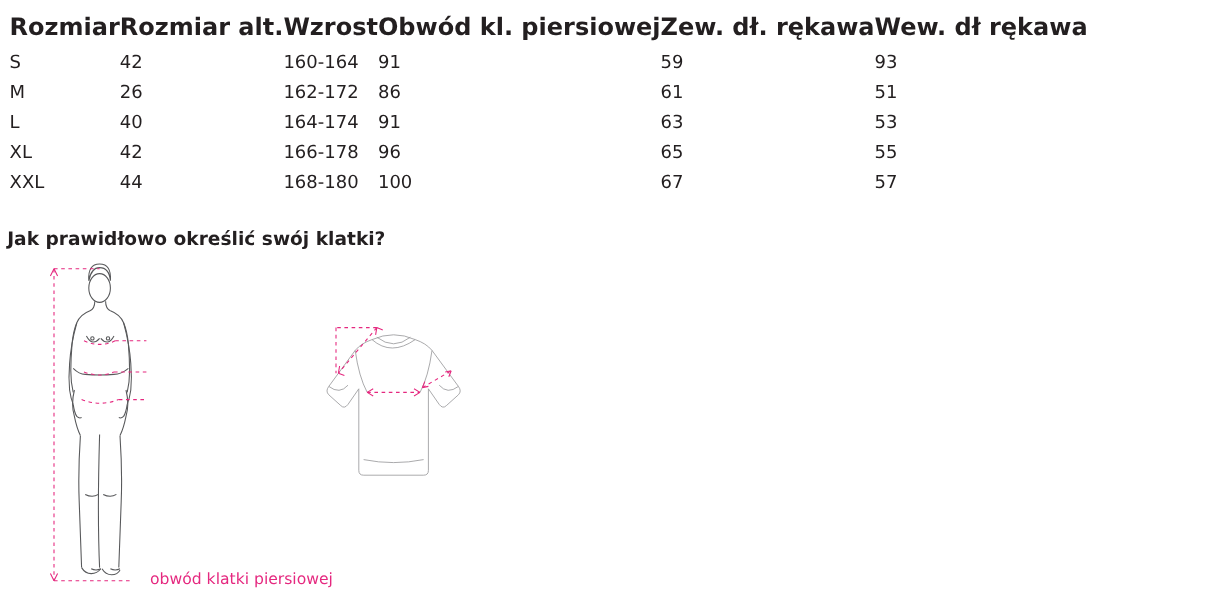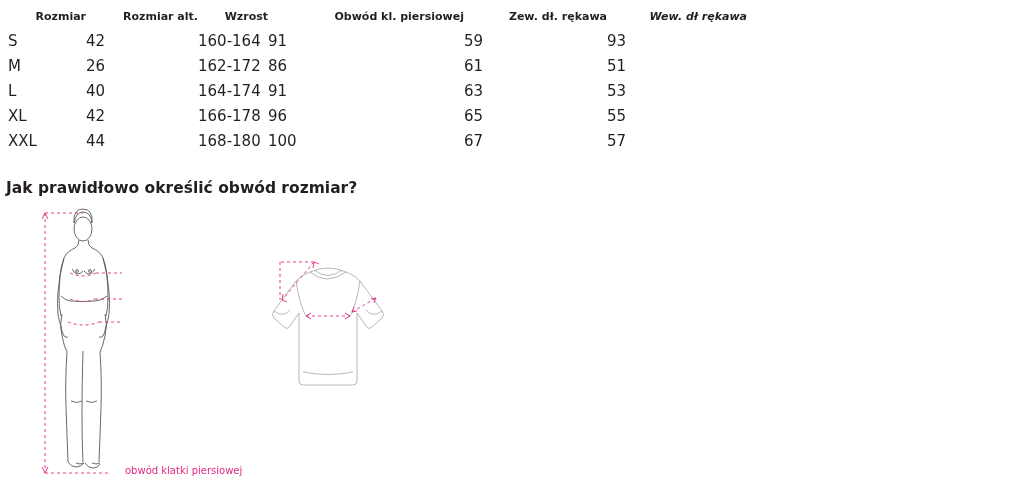--- a/index.html
+++ b/index.html
@@ -20,57 +20,57 @@
     width: 1024px;
     height: 492px;
   }
   
   table.size-table {
     border-collapse: collapse;
     margin: 10px 0 0 8px;
     font-size: 15px;
   }
   table.size-table th {
-    text-align: right;
+    text-align: left;
     font-weight: bold;
-    font-size: 11px;
+    font-size: 20px;
     padding: 0 0 6px 0;
     white-space: nowrap;
   }
   table.size-table td {
     text-align: left;
     padding: 3px 0 4px 0;
     white-space: nowrap;
     font-size: 15px;
   }
   
   .col-size    { width: 78px; }
   .col-alt     { width: 112px; }
   .col-height  { width: 70px; }
   .col-chest   { width: 196px; }
   .col-outer   { width: 143px; }
-  .col-inner   { width: 140px; font-style: italic; }
+  .col-inner   { width: 140px; }
 
   
   .question {
     margin: 25px 0 0 6px;
     font-size: 15.5px;
     font-weight: bold;
     color: #231f20;
   }
   
   .figures {
     position: relative;
     margin-top: 12px;
     height: 270px;
   }
   .fig-label {
     position: absolute;
     color: #e5287f;
-    font-size: 10px;
+    font-size: 13px;
     line-height: 1.25;
     font-family: "DejaVu Sans", sans-serif;
     white-space: nowrap;
   }
   svg { display: block; }
   .outline { fill: none; stroke: #58595b; stroke-width: 0.9; }
   .outline-light { fill: none; stroke: #9a9a9c; stroke-width: 0.7; }
   .pink { stroke: #e5287f; stroke-width: 0.9; fill: none; }
   .pink-dash { stroke: #e5287f; stroke-width: 0.9; fill: none; stroke-dasharray: 3 3; }
 </style>
@@ -127,21 +127,21 @@
         <td>XXL</td>
         <td>44</td>
         <td>168-180</td>
         <td>100</td>
         <td>67</td>
         <td>57</td>
       </tr>
     </tbody>
   </table>
 
-  <div class="question">Jak prawidłowo określić obwód rozmiar?</div>
+  <div class="question">Jak prawidłowo określić swój klatki?</div>
 
   <div class="figures">
 
     <svg width="230" height="280" viewBox="0 0 230 280" style="position:absolute; left:0; top:-8px;">
 
       <g class="outline">
         <ellipse cx="83" cy="28" rx="9" ry="12"></ellipse>
         <path d="M74 22 q2 -11 9 -11 q8 0 9 11 q1 -14 -9 -14 q-10 0 -9 14 z"></path>
 
         <path d="M79 39 q0 6 -4 8"></path>

